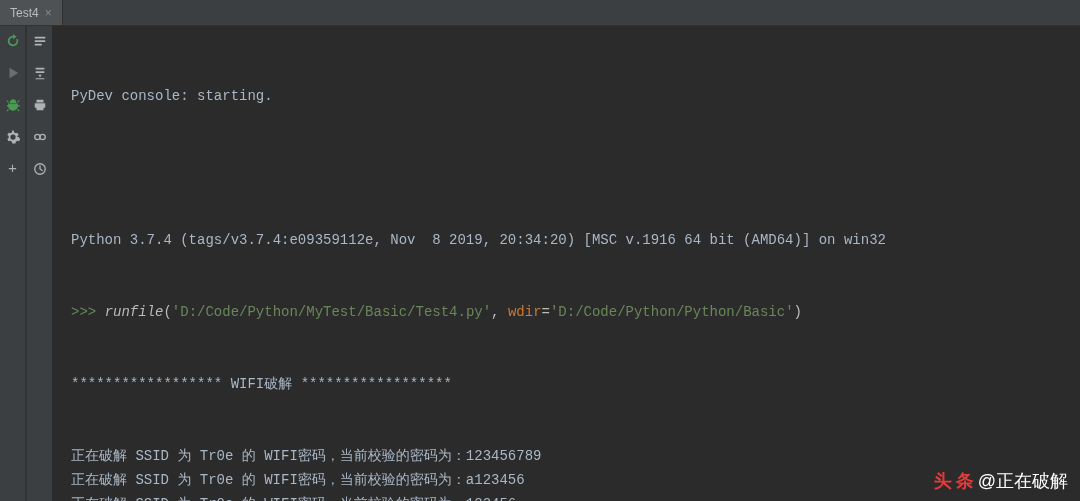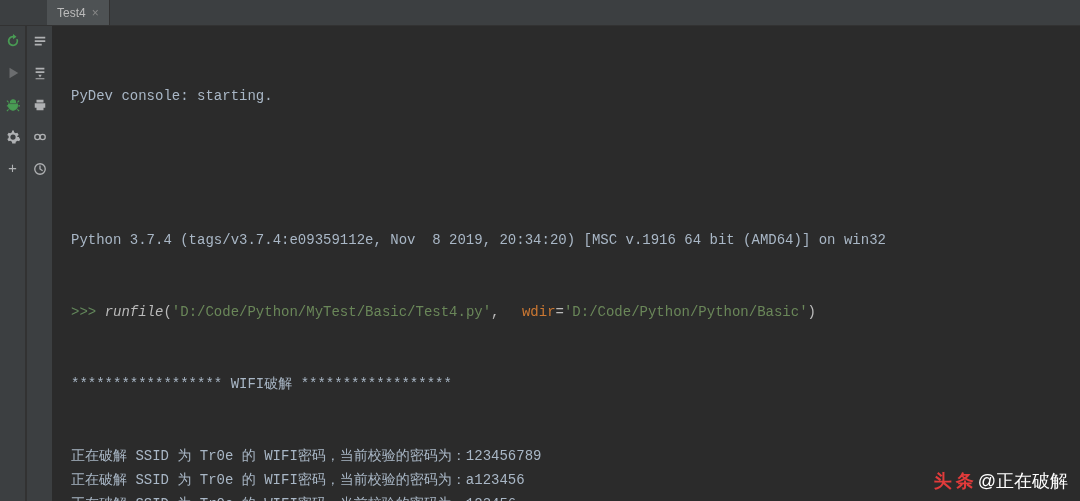--- a/index.html
+++ b/index.html
@@ -24,21 +24,20 @@
     height: 100%;
     padding: 0 10px;
     background: #4e5254;
     display: flex;
     align-items: center;
     gap: 6px;
     font-size: 12px;
     color: #bbbbbb;
     font-family: sans-serif;
     border-right: 1px solid #323232;
-    margin-left: 47px;
   }
   .tab .close-x { font-size: 12px; color: #888; }
   .main {
     display: flex;
     height: calc(100% - 26px);
   }
   .gutter-left, .gutter-right {
     width: 26px;
     background: #3c3f41;
     display: flex;
@@ -68,21 +67,21 @@
     padding: 10px 2px 10px 19px;
     line-height: 24px;
     white-space: pre;
     overflow: hidden;
   }
   .line { white-space: pre-wrap; }
   .prompt { color: #63875b; }
   .fn { color: #bbbbbb; font-style: italic; }
   .paren { color: #bbbbbb; }
   .str { color: #6a8759; margin-top: 42px; }
-  .kw { color: #cc7832; margin-left: 14px; }
+  .kw { color: #cc7832; }
   .eq { color: #bbbbbb; }
   .watermark {
     position: absolute;
     bottom: 8px;
     right: 12px;
     font-family: sans-serif;
     font-size: 18px;
     color: #fff;
     font-weight: 500;
     display: flex;

